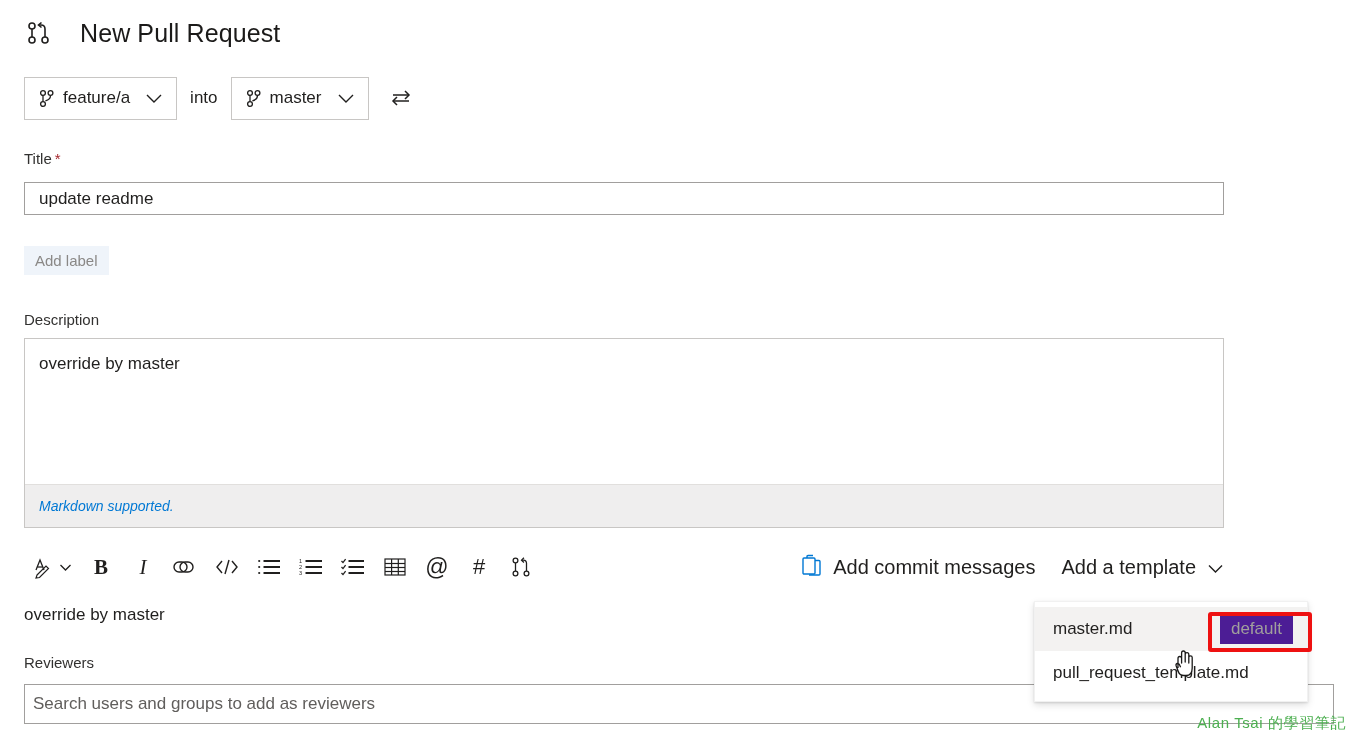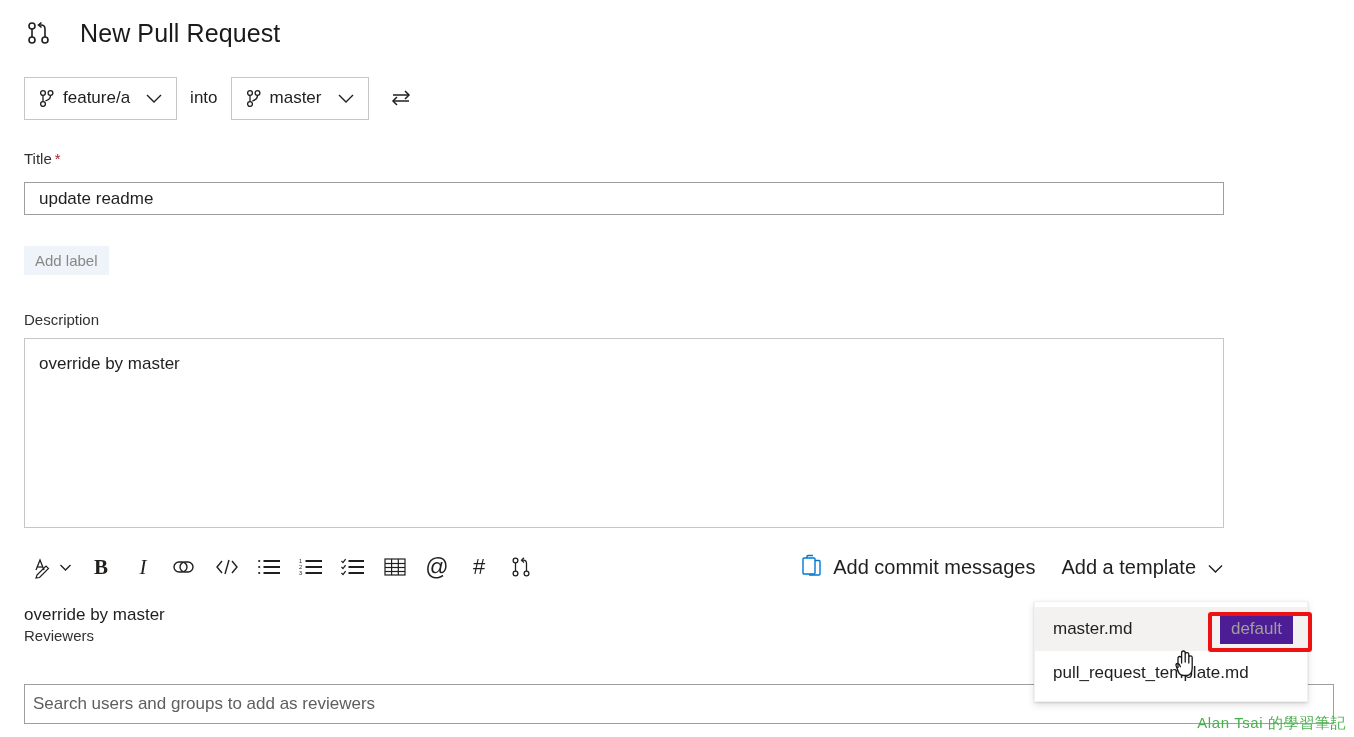--- a/index.html
+++ b/index.html
@@ -208,21 +208,21 @@
   #preview-text {
     position: absolute;
     left: 24px;
     top: 603px;
     font-size: 17px;
     color: #201f1e;
     line-height: 24px;
   }
 
   
-  #reviewers-label { left: 24px; top: 626px; }
+  #reviewers-label { left: 24px; top: 653px; }
   #reviewers-input {
     position: absolute;
     left: 24px;
     top: 684px;
     width: 1310px;
     height: 40px;
     box-sizing: border-box;
     border: 1px solid #a19f9d;
     background: #ffffff;
     font-family: inherit;
@@ -371,20 +371,23 @@
 <div class="field-label" id="title-label">
   <span>Title</span><span class="required-star">*</span>
 </div>
 <input id="title-input" type="text" value="update readme" placeholder="Title" style="">
 
 <button id="add-label-btn">Add label</button>
 
 <div class="field-label" id="desc-label">Description</div>
 <div class="desc-box">
   <div class="desc-text" contenteditable="true" style="">override by master</div>
+  <div class="desc-footer">
+    <span class="md-link">Markdown supported.</span>
+  </div>
 </div>
 
 <div class="toolbar">
   <div class="tb-left">
 
     <div class="tb-btn wide">
       <svg width="24" height="24" viewBox="0 0 24 24" fill="none" stroke="#201f1e" stroke-width="1.3">
         <path d="M3 15 L7 5 L11 15"></path>
         <line x1="4.3" y1="12" x2="9.7" y2="12"></line>
         <path d="M4 20 L13 11 L15.5 13.5 L6.5 22.5 L3 23 Z" stroke-width="1.2"></path>

